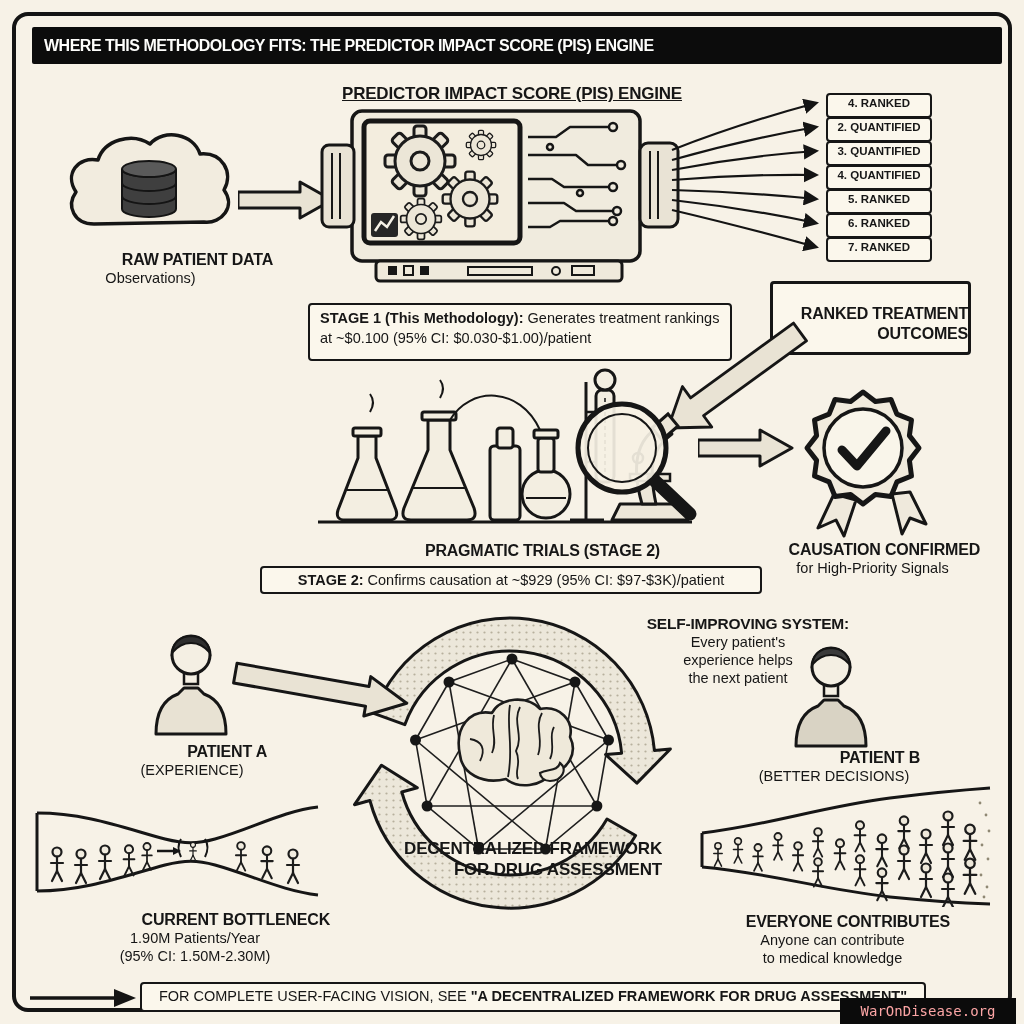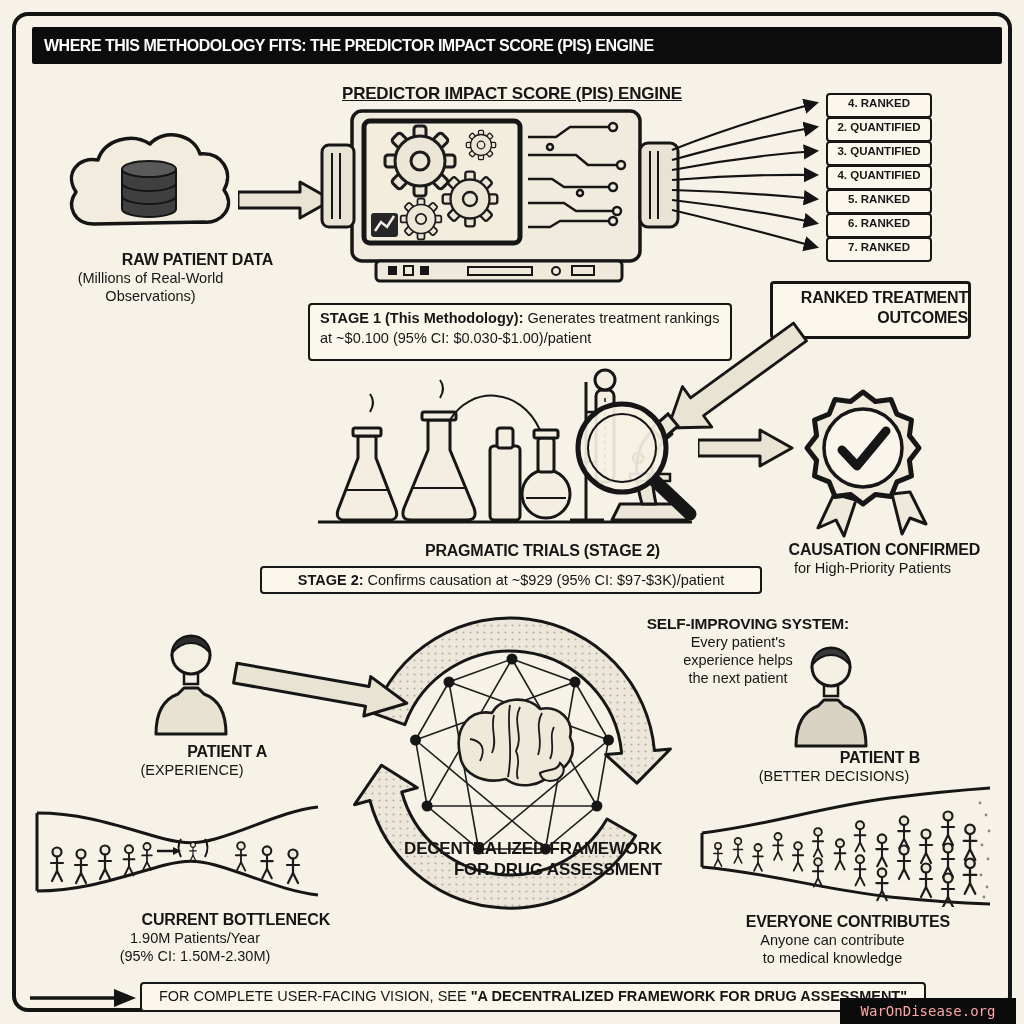--- a/index.html
+++ b/index.html
@@ -39,21 +39,20 @@
   <svg class="abs" style="left:60px;top:126px" width="178" height="122" viewBox="0 0 178 122">
     <path d="M34,98 C14,98 6,80 16,66 C4,48 18,30 38,34 C44,14 72,6 90,18 C104,2 134,8 140,28 C162,26 174,46 164,64 C176,80 162,98 144,96 Z" fill="#f2ecdf" stroke="#151515" stroke-width="3.5" stroke-linejoin="round"></path>
     <path d="M62,43 a27,8 0 0 0 54,0 v40 a27,8 0 0 1 -54,0 z" fill="#3f3f3f" stroke="#141414" stroke-width="2"></path>
     <ellipse cx="89" cy="43" rx="27" ry="8" fill="#5a5a5a" stroke="#141414" stroke-width="2"></ellipse>
     <path d="M62,57 a27,8 0 0 0 54,0" fill="none" stroke="#141414" stroke-width="2"></path>
     <path d="M62,70 a27,8 0 0 0 54,0" fill="none" stroke="#141414" stroke-width="2"></path>
   </svg>
 
   <div class="abs ctr" style="left:28px;top:250px;width:245px;">
     <div class="lbl-b">RAW PATIENT DATA</div>
-    <div class="lbl-r">(Millions of Real-World</div>
     <div class="lbl-r">Observations)</div>
   </div>
 
   <svg class="abs" style="left:238px;top:180px" width="96" height="40" viewBox="0 0 96 40">
     <polygon points="0,12 62,12 62,2 94,20 62,38 62,28 0,28" fill="#e9e3d4" stroke="#161616" stroke-width="3" stroke-linejoin="round"></polygon>
   </svg>
 
   <svg class="abs" style="left:318px;top:103px" width="368" height="186" viewBox="0 0 368 186">
     <defs>
       <g id="gearp">
@@ -130,21 +129,21 @@
   </svg>
 
   <div class="abs rankbox" style="top:93px">4. RANKED</div>
   <div class="abs rankbox" style="top:117px">2. QUANTIFIED</div>
   <div class="abs rankbox" style="top:141px">3. QUANTIFIED</div>
   <div class="abs rankbox" style="top:165px">4. QUANTIFIED</div>
   <div class="abs rankbox" style="top:189px">5. RANKED</div>
   <div class="abs rankbox" style="top:213px">6. RANKED</div>
   <div class="abs rankbox" style="top:237px">7. RANKED</div>
 
-  <div class="abs bigbox ctr" style="left:770px;top:281px;width:195px;height:48px;padding-top:4px;">
+  <div class="abs bigbox ctr" style="left:770px;top:281px;width:195px;height:48px;padding-top:20px;">
     <div class="lbl-b" style="font-size:16px;line-height:20px;">RANKED TREATMENT</div>
     <div class="lbl-b" style="font-size:16px;line-height:20px;">OUTCOMES</div>
   </div>
 
   <div class="abs stagebox" style="left:308px;top:303px;width:400px;height:48px;padding:3px 10px;line-height:20px;">
     <span class="b">STAGE 1 (This Methodology):</span><span> Generates treatment rankings at ~$0.100 (95% CI: $0.030-$1.00)/patient</span>
   </div>
 
   <svg class="abs" style="left:640px;top:315px" width="180" height="125" viewBox="0 0 180 125">
     <polygon points="153.5,8.1 50.6,82.9 42.4,71.6 28,113 71.8,112 63.6,100.7 166.5,25.9" fill="#e9e3d4" stroke="#161616" stroke-width="2.8" stroke-linejoin="round"></polygon>
@@ -209,21 +208,21 @@
   <div class="abs ctr" style="left:350px;top:541px;width:310px;">
     <div class="lbl-b">PRAGMATIC TRIALS (STAGE 2)</div>
   </div>
 
   <div class="abs stagebox ctr" style="left:260px;top:566px;width:498px;height:24px;line-height:24px;white-space:nowrap;">
     <span class="b">STAGE 2:</span><span> Confirms causation at ~$929 (95% CI: $97-$3K)/patient</span>
   </div>
 
   <div class="abs ctr" style="left:765px;top:540px;width:215px;">
     <div class="lbl-b">CAUSATION CONFIRMED</div>
-    <div class="lbl-r">for High-Priority Patients</div>
+    <div class="lbl-r">for High-Priority Signals</div>
   </div>
 
   <svg class="abs" style="left:320px;top:608px" width="380" height="312" viewBox="0 0 380 312">
     <defs>
       <pattern id="ht1" width="7" height="7" patternUnits="userSpaceOnUse">
         <rect width="7" height="7" fill="#ece7da"></rect>
         <circle cx="3.5" cy="3.5" r="1.1" fill="#b7b09d"></circle>
       </pattern>
     </defs>
     <path d="M53.7,105.4 A145,145 0 0 1 334.4,142.4 L350.4,141 L316.9,175.1 L285.6,146.6 L301.6,145.2 A112,112 0 0 0 84.8,116.7 Z" fill="url(#ht1)" stroke="#161616" stroke-width="3" stroke-linejoin="round"></path>

